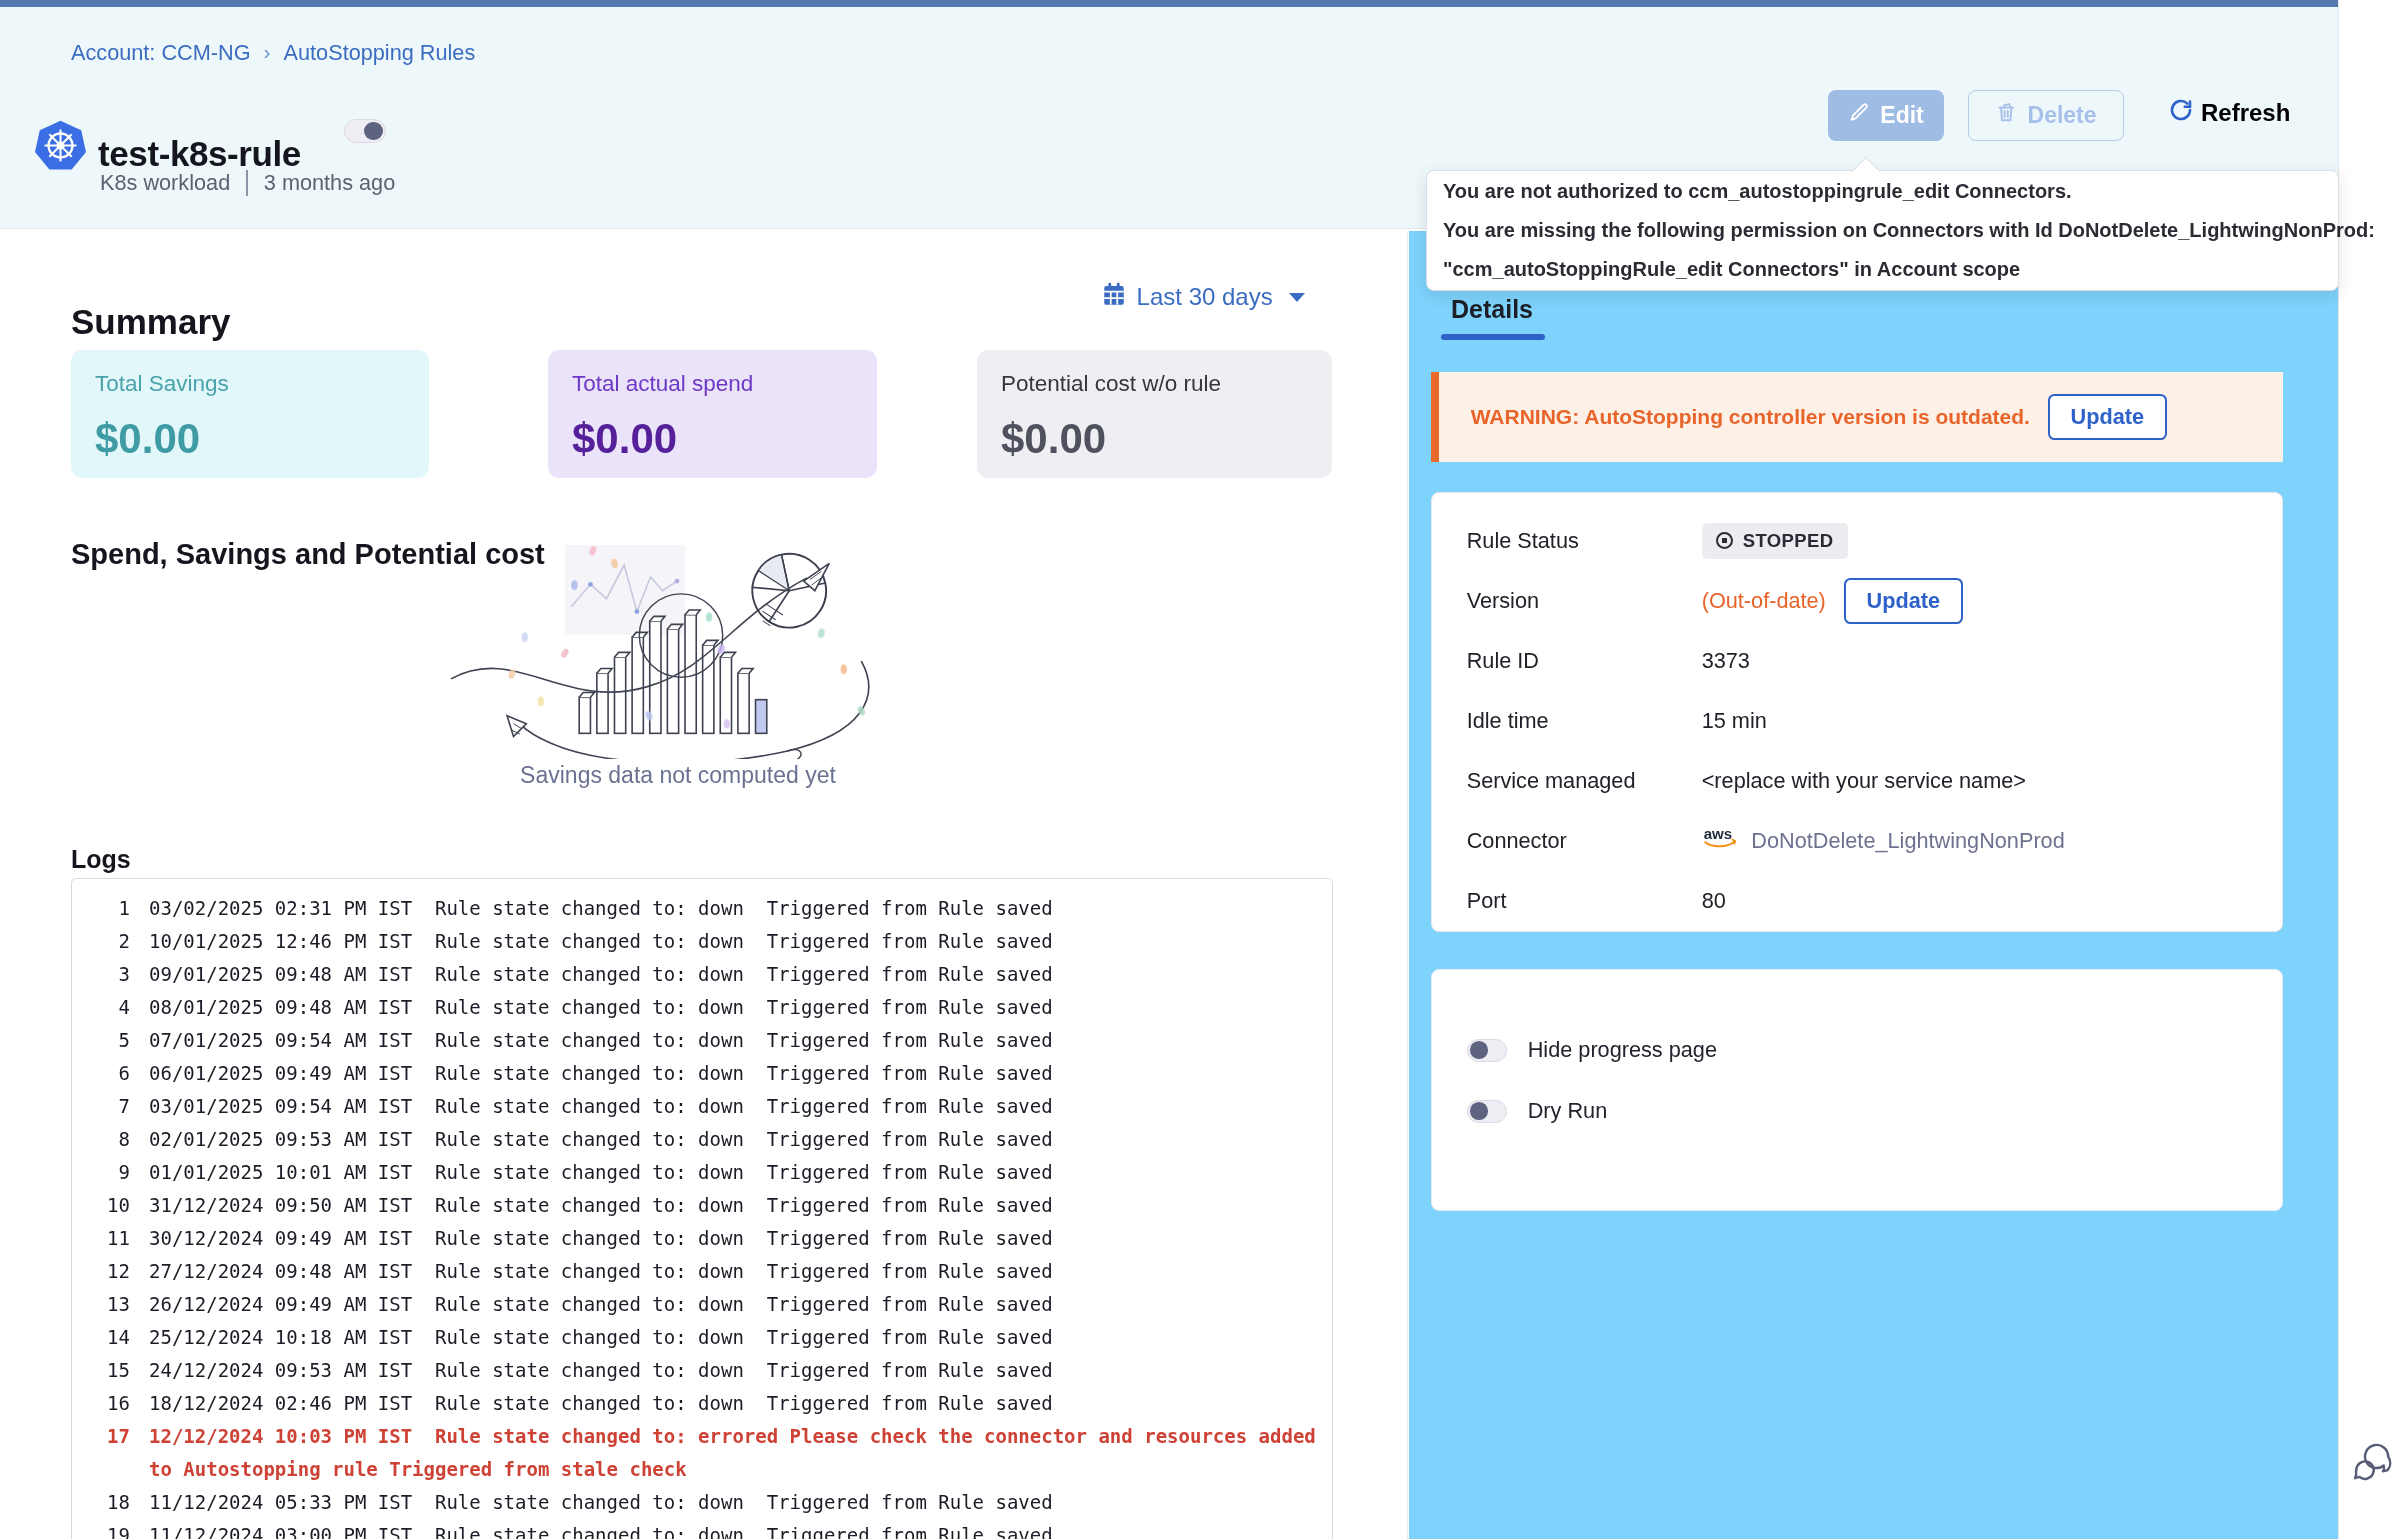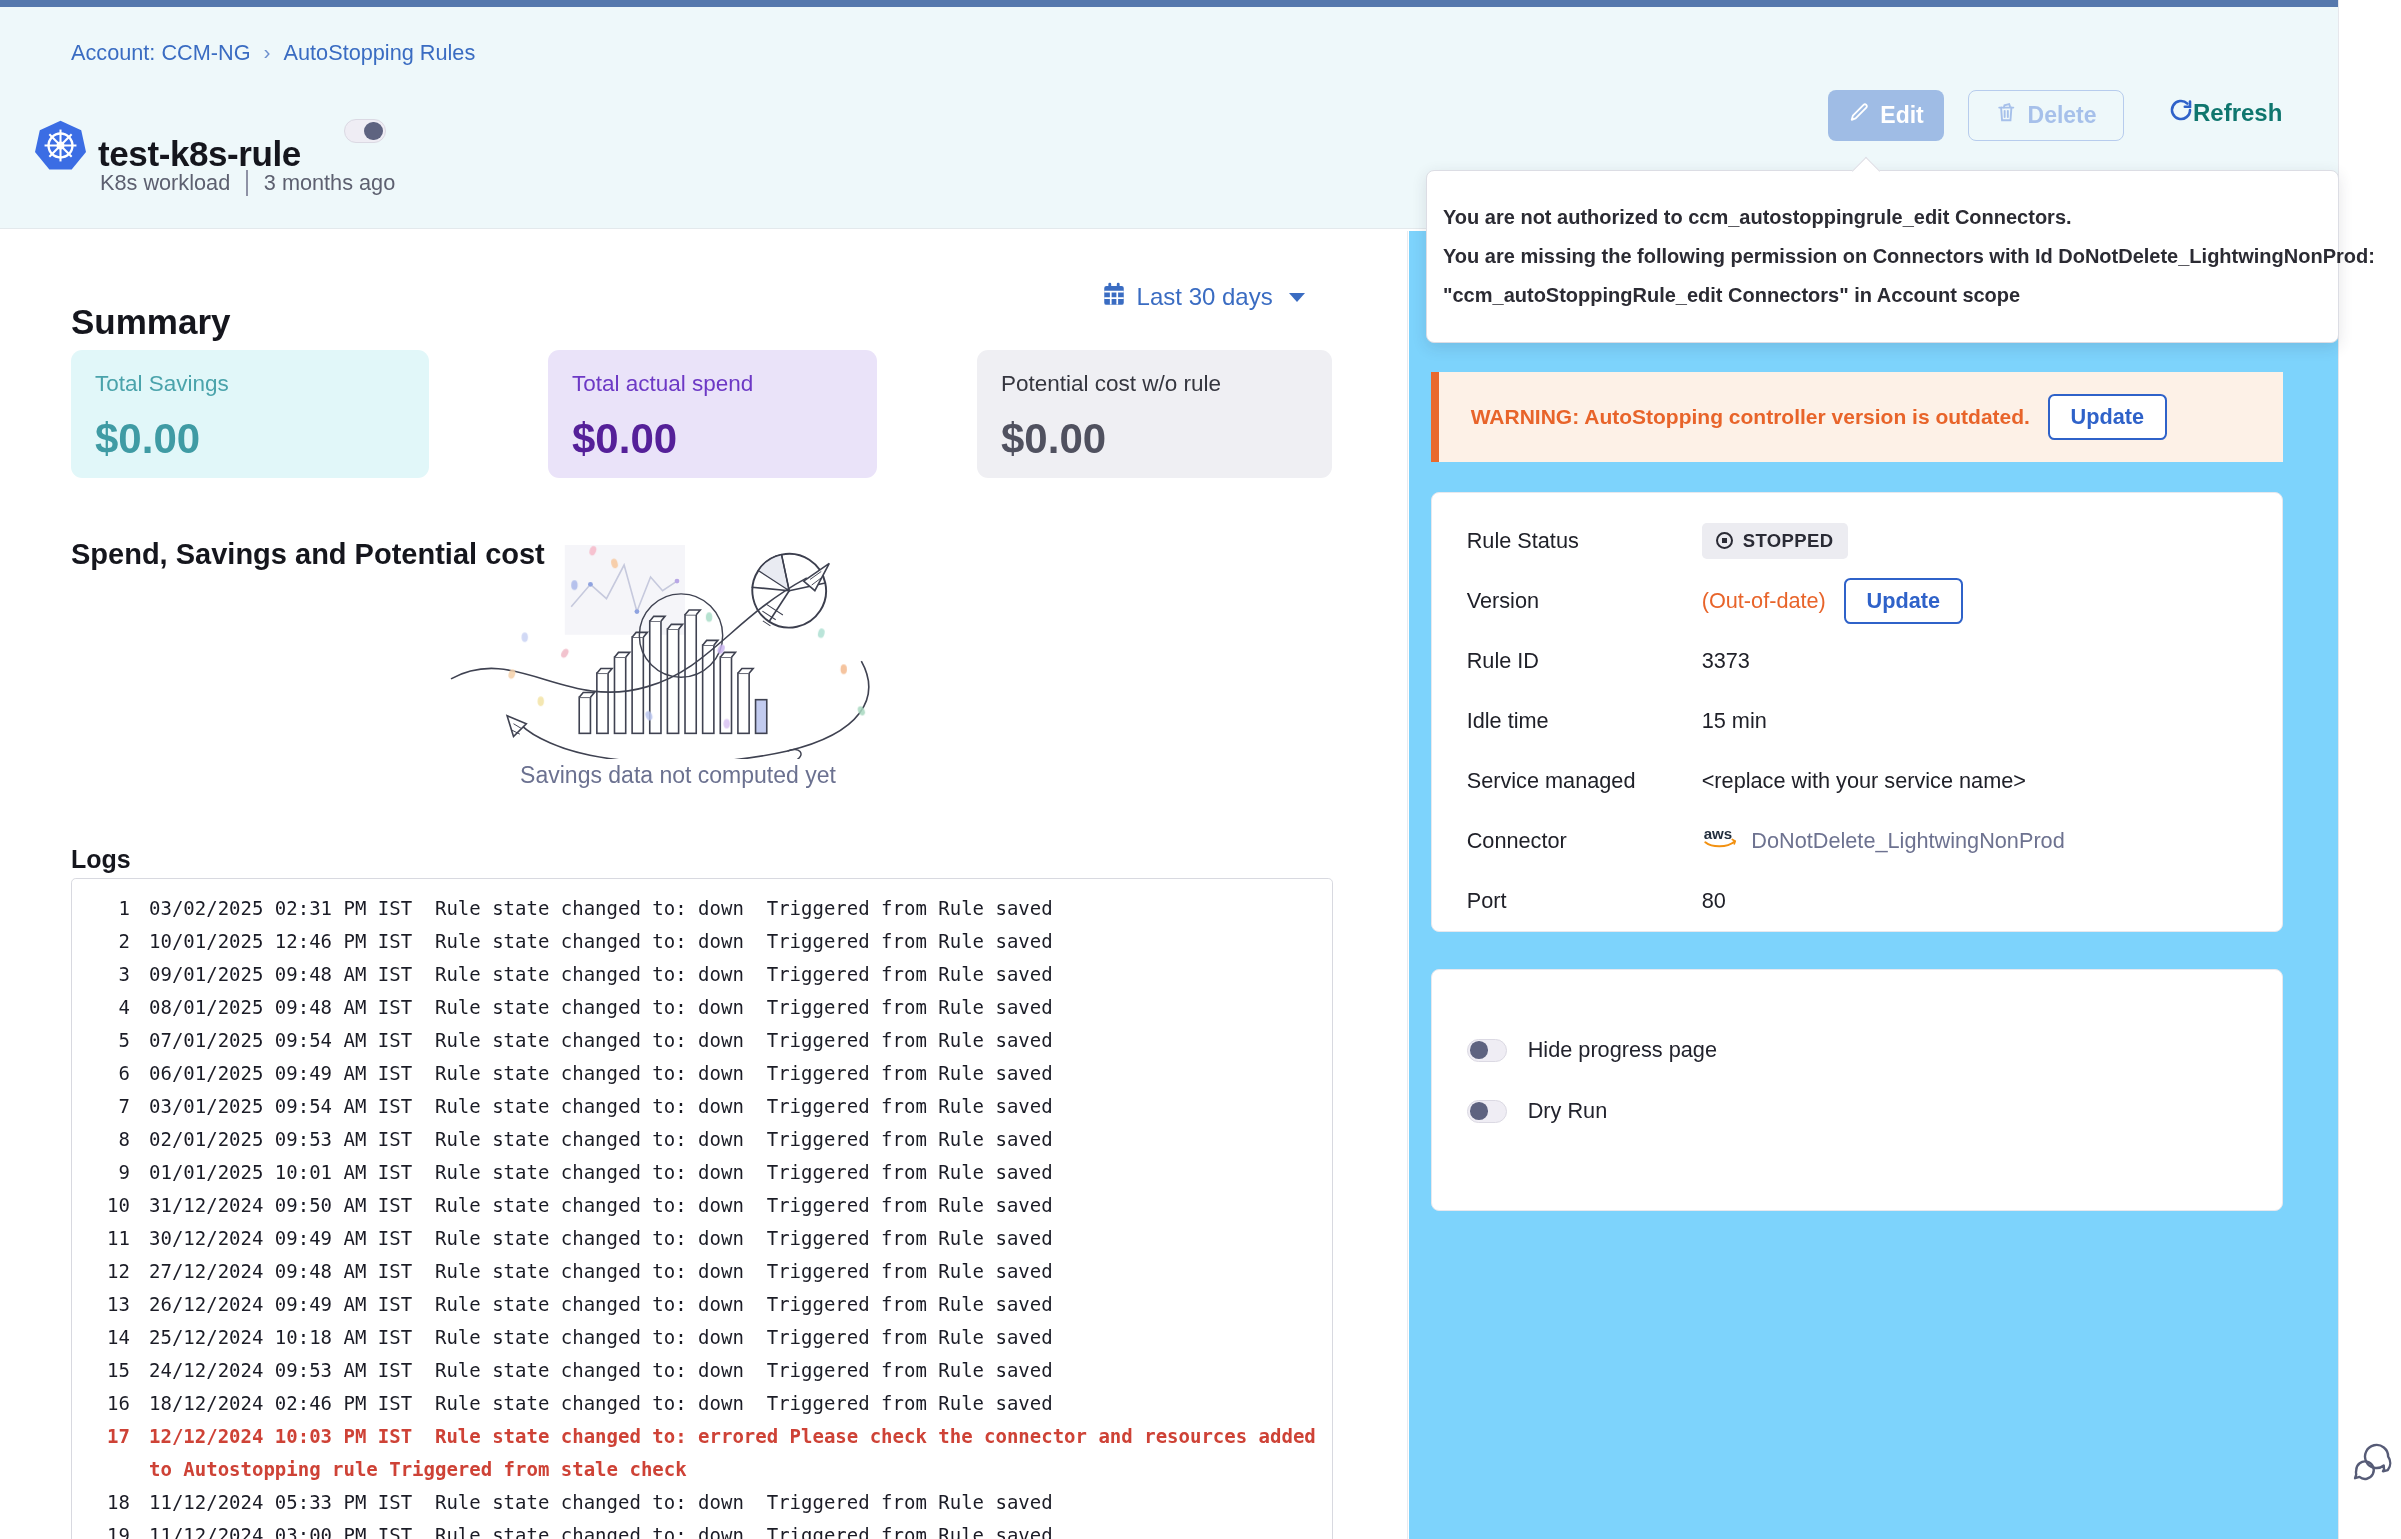--- a/index.html
+++ b/index.html
@@ -23,26 +23,26 @@
   .sub-div{width:1.6px;height:26px;background:#8e92a5;}
 
   .toggle{width:42px;height:24px;border-radius:13px;background:#efedf4;border:0.8px solid #dbd9e3;position:relative;box-sizing:border-box;cursor:pointer;}
   .toggle .knob{position:absolute;top:1.6px;width:18.5px;height:18.5px;border-radius:50%;background:#5e6380;}
   .toggle.on .knob{right:2.4px;}
   .toggle.off .knob{left:2.4px;}
 
   .btn{display:flex;align-items:center;justify-content:center;gap:9.6px;border-radius:8px;box-sizing:border-box;cursor:pointer;font-weight:bold;}
   .btn-edit{position:absolute;left:1828px;top:90px;width:116px;height:51px;background:#9fbce5;color:#ffffff;font-size:23px;}
   .btn-delete{position:absolute;left:1968px;top:90px;width:156px;height:51px;background:transparent;border:1.6px solid #b7cced;color:#a6c0ea;font-size:23px;}
-  .btn-refresh{position:absolute;left:2169px;top:98px;display:flex;align-items:center;color:#0f766e;font-size:24px;font-weight:bold;cursor:pointer;justify-content:space-between;}
+  .btn-refresh{position:absolute;left:2169px;top:98px;display:flex;align-items:center;gap:8px;color:#000000;font-size:24px;font-weight:bold;cursor:pointer;justify-content:space-between;}
 
   
   .ptooltip{position:absolute;left:1426px;top:170px;width:913px;box-sizing:border-box;background:#ffffff;
             border:0.8px solid #dcdde4;border-radius:8px;box-shadow:0 4.8px 14.4px rgba(40,41,61,.12);
-            padding:27px 16px;z-index:5;}
+            padding:1px 16px;z-index:5;}
   .ptooltip p{margin:0;font-size:20px;line-height:39px;font-weight:bold;color:#2b2b33;white-space:nowrap;}
   .ptooltip .caret{position:absolute;left:429px;top:-10.4px;width:19px;height:19px;background:#ffffff;
             border-left:0.8px solid #dcdde4;border-top:0.8px solid #dcdde4;transform:rotate(45deg);}
 
   
   .left-col{position:absolute;left:0;top:231px;width:1408px;height:1308px;background:#ffffff;border-right:1.6px solid #e9eaef;box-sizing:border-box;}
   .summary-h{position:absolute;left:71px;top:42px;font-size:35px;font-weight:bold;color:#15161d;}
   .date-filter{position:absolute;left:1101px;top:50px;display:flex;align-items:center;gap:9.6px;color:#3a6cc2;font-size:24px;cursor:pointer;}
   .df-caret{width:0;height:0;border-left:8px solid transparent;border-right:8px solid transparent;border-top:9.6px solid #3a6cc2;margin-left:6.4px;}
 

